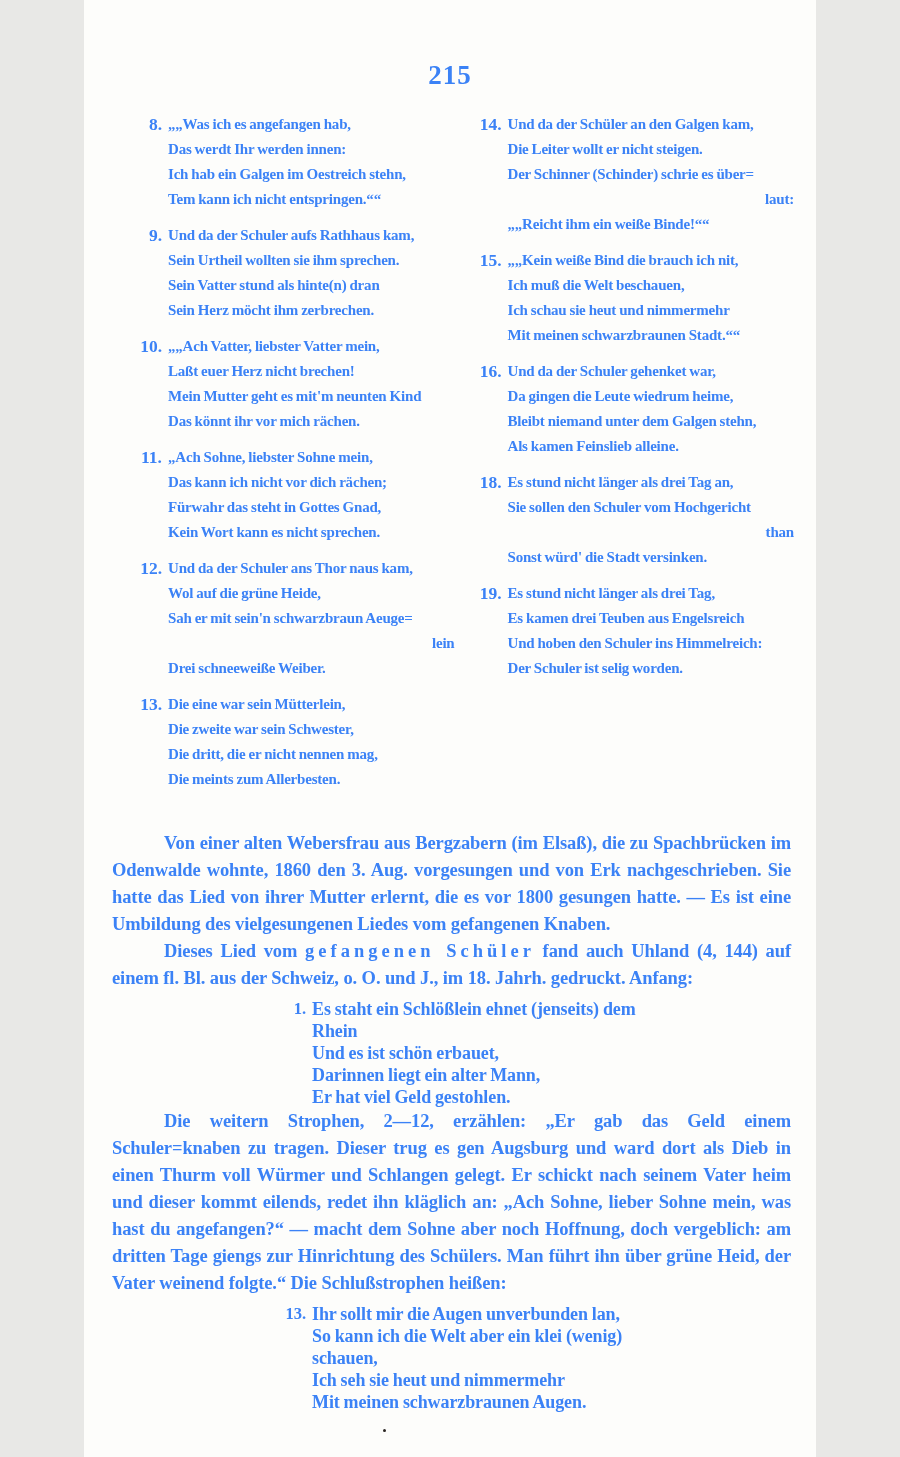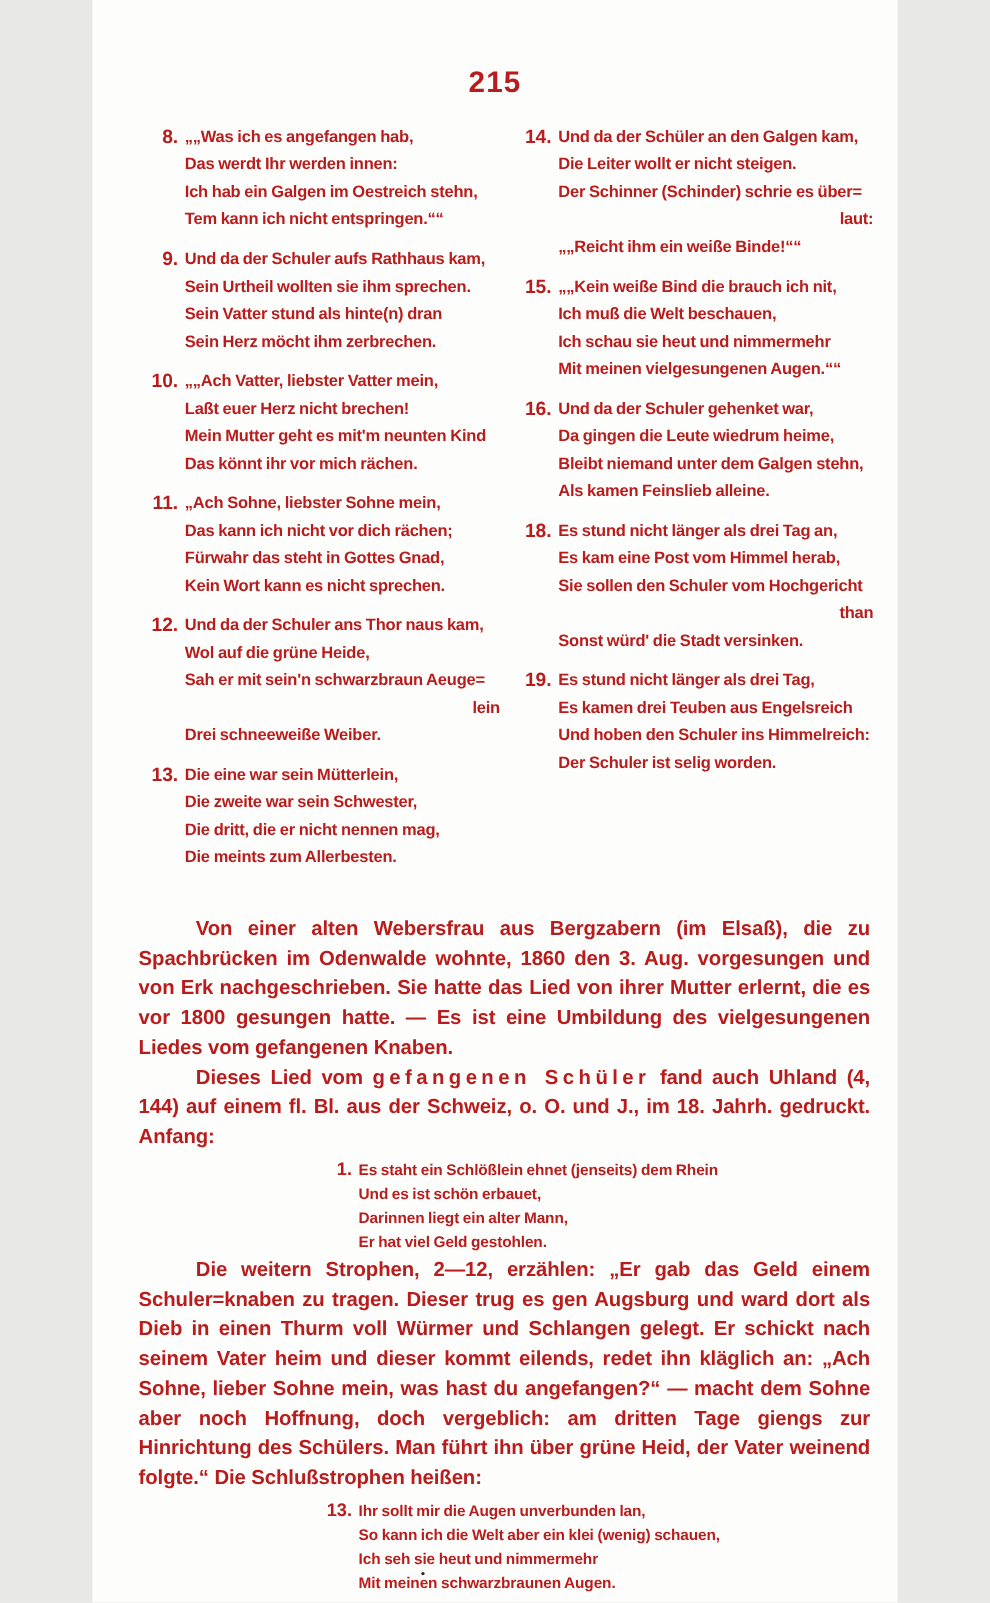--- a/index.html
+++ b/index.html
@@ -1,22 +1,22 @@
 <!DOCTYPE html>
 <html><head>
 <meta charset="utf-8">
 <style>
   html,body{margin:0;padding:0;background:#e8e8e6;}
   .page{
     position:relative;
     width:732px;height:1457px;
     margin:0 auto;
     background:#fdfdfb;
-    color:#b91c1c;
-    font-family:Liberation Sans, sans-serif;
+    color:#3b82f6;
+    font-family:Liberation Serif, serif;
     font-weight:700;
     overflow:hidden;
   }
   .page-number{
     position:absolute;top:60px;left:0;width:100%;
     text-align:center;
     font-size:27px;letter-spacing:1px;
   }
   
   .verses{
@@ -30,32 +30,32 @@
     font-size:17.5px;line-height:25px;
   }
   .vbody{flex:1;min-width:0;}
   .vline{
     font-size:15px;line-height:25px;
     letter-spacing:-0.2px;word-spacing:-0.5px;
     white-space:normal;
   }
   .vline.centered{text-align:right;}
   
-  .flow{position:absolute;top:830px;left:42px;right:25px;}
+  .flow{position:absolute;top:830px;left:28px;right:25px;}
   .prose{
     margin:0;
     font-size:18.5px;line-height:27px;
     text-align:justify;text-indent:52px;
     letter-spacing:-0.1px;
   }
   .sperr{letter-spacing:4px;}
   .inset{margin:6px 110px 0 158px;}
   .inset .verse{margin-bottom:0;}
   .inset .vnum{width:36px;font-size:16.5px;line-height:22px;}
-  .inset .vline{font-size:14px;line-height:22px;letter-spacing:-0.1px;}
+  .inset .vline{font-size:18px;line-height:22px;letter-spacing:-0.1px;}
   .flow .prose + .inset{margin-top:6px;}
   .story{margin-top:0;}
   .inset13{margin-top:30px;}
   .speck{
     position:absolute;left:299px;top:1429px;
     width:3px;height:3px;background:#2a2622;border-radius:50%;
   }
 </style>
 </head>
 <body>
@@ -132,37 +132,36 @@
             <div class="vline centered">laut:</div>
             <div class="vline">„„Reicht ihm ein weiße Binde!““</div>
           </div>
         </div>
         <div class="verse">
           <span class="vnum">15.</span>
           <div class="vbody">
             <div class="vline">„„Kein weiße Bind die brauch ich nit,</div>
             <div class="vline">Ich muß die Welt beschauen,</div>
             <div class="vline">Ich schau sie heut und nimmermehr</div>
-            <div class="vline">Mit meinen vielgesungenen Augen.““</div>
+            <div class="vline">Mit meinen schwarzbraunen Stadt.““</div>
           </div>
         </div>
         <div class="verse">
           <span class="vnum">16.</span>
           <div class="vbody">
             <div class="vline">Und da der Schuler gehenket war,</div>
             <div class="vline">Da gingen die Leute wiedrum heime,</div>
             <div class="vline">Bleibt niemand unter dem Galgen stehn,</div>
             <div class="vline">Als kamen Feinslieb alleine.</div>
           </div>
         </div>
         <div class="verse">
           <span class="vnum">18.</span>
           <div class="vbody">
             <div class="vline">Es stund nicht länger als drei Tag an,</div>
-            <div class="vline">Es kam eine Post vom Himmel herab,</div>
             <div class="vline">Sie sollen den Schuler vom Hochgericht</div>
             <div class="vline centered">than</div>
             <div class="vline">Sonst würd' die Stadt versinken.</div>
           </div>
         </div>
         <div class="verse">
           <span class="vnum">19.</span>
           <div class="vbody">
             <div class="vline">Es stund nicht länger als drei Tag,</div>
             <div class="vline">Es kamen drei Teuben aus Engelsreich</div>

